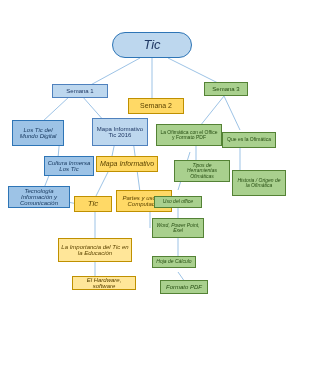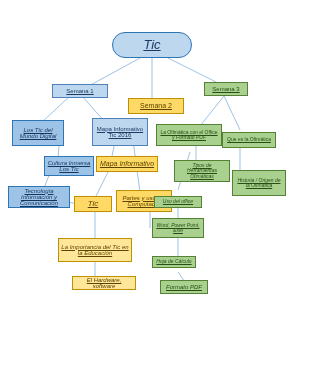--- a/index.html
+++ b/index.html
@@ -16,21 +16,20 @@
     position:absolute;
     box-sizing:border-box;
     border:1px solid #7f7f7f;
     display:flex;
     align-items:center;
     justify-content:center;
     text-align:center;
     line-height:1.05;
     padding:1px 2px;
     overflow:hidden;
-    text-decoration:underline;
   }
   .node span{display:block;width:100%;}
   .blue{background:#bdd7ee;border-color:#4f81bd;color:#1f3864;}
   .blue-d{background:#9dc3e6;border-color:#2e75b6;color:#15365c;}
   .orange{background:#ffd966;border-color:#bf9000;color:#5c4400;}
   .orange-l{background:#ffe699;border-color:#bf9000;color:#5c4400;}
   .green{background:#a9d08e;border-color:#548235;color:#274e13;}
   .title{
     background:#bdd7ee;border:1px solid #2e75b6;color:#1f3864;
     border-radius:14px;

